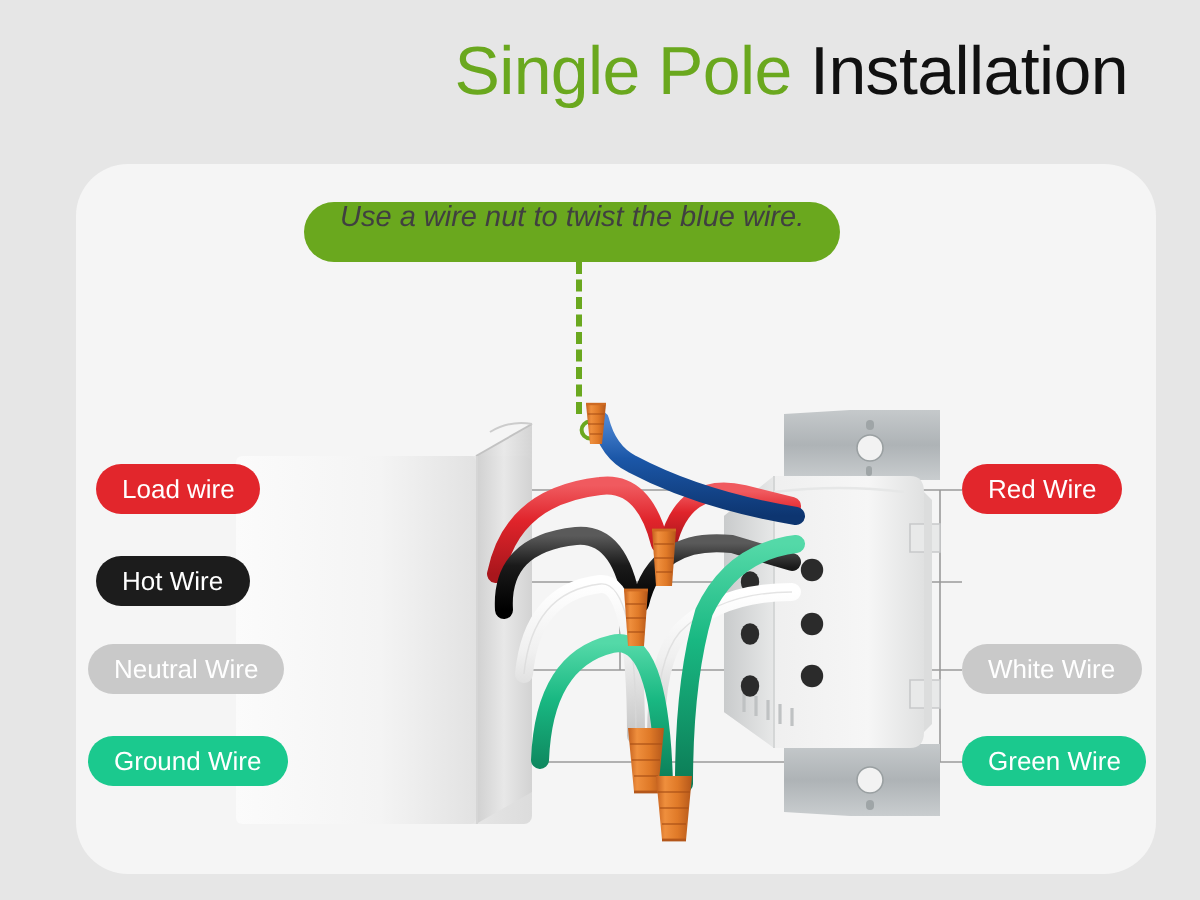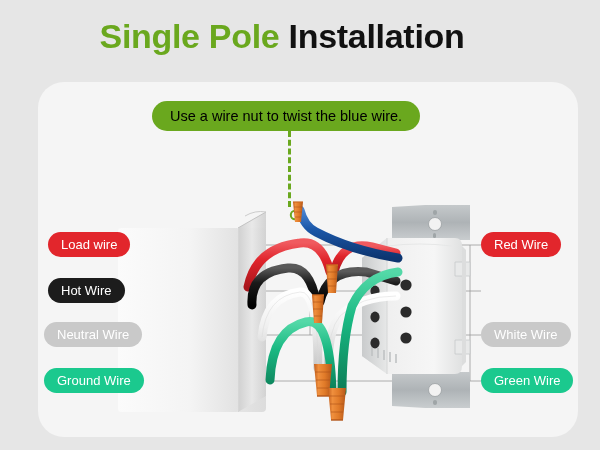--- a/index.html
+++ b/index.html
@@ -12,23 +12,23 @@
   #root {
     position: relative;
     width: 600px; height: 450px;
     background: #e6e6e6;
   }
   
   #title {
     position: absolute;
     left: 0; top: 17px;
     width: 564px;
-    text-align: center;
+    text-align: right;
     font-size: 34px;
-    font-weight: bold;
+    font-weight: normal;
     letter-spacing: -0.3px;
     white-space: nowrap;
   }
   #title .g { color: #6aa81e; }
   #title .k { color: #111111; }
 
   
   #card {
     position: absolute;
     left: 38px; top: 82px;
@@ -37,26 +37,27 @@
     border-radius: 26px;
   }
 
   
   #callout {
     position: absolute;
     left: 152px; top: 101px;
     height: 30px;
     padding: 0 18px;
     display: flex;
-    align-items: center;
+    align-items: flex-start;
     background: #6aa81e;
     border-radius: 16px;
-    color: #000000;
+    color: #404040;
     font-size: 14.5px;
     white-space: nowrap;
+    font-style: italic;
   }
   #callout-stem {
     position: absolute;
     left: 288px; top: 131px;
     width: 0; height: 76px;
     border-left: 3px dashed #6aa81e;
   }
 
   
   .pill {

